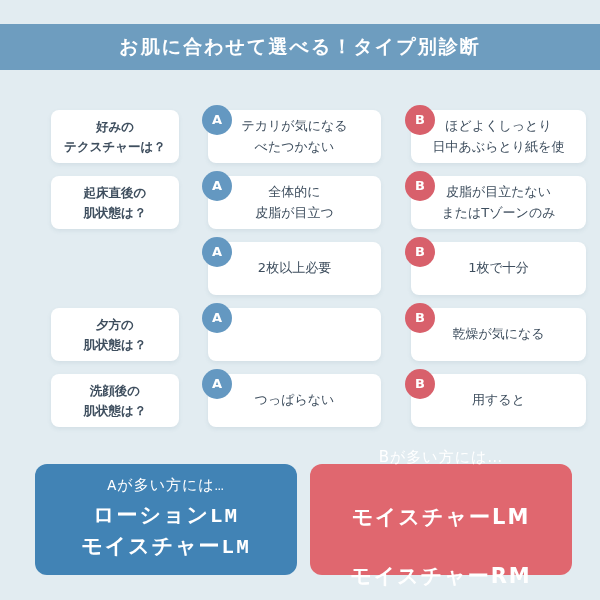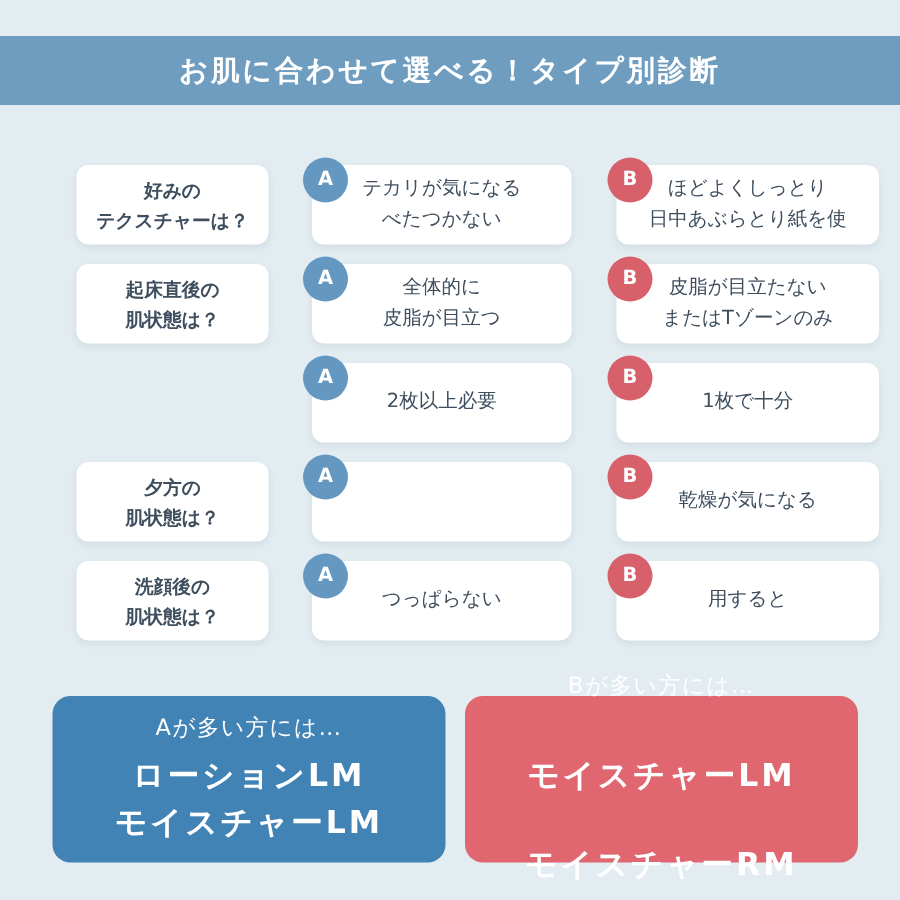--- a/index.html
+++ b/index.html
@@ -29,21 +29,21 @@
   .line{display:block;white-space:nowrap;}
   .badge{position:absolute;left:-6px;top:-5px;width:30px;height:30px;border-radius:50%;
     display:flex;align-items:center;justify-content:center;
     color:var(--badge-text);font-size:13px;font-weight:bold;}
   .badge-a{background:var(--badge-a-bg);}
   .badge-b{background:var(--badge-b-bg);}
 
   .results{position:absolute;top:464px;left:35px;width:537px;height:111px;display:flex;gap:13px;}
   .result-box{flex:1;border-radius:12px;display:flex;flex-direction:column;
     justify-content:center;align-items:center;color:var(--result-text);text-align:center;}
-  .result-a{background:var(--result-a-bg);}
+  .result-a{background:var(--result-a-bg);font-family:Liberation Mono, monospace;}
   .result-b{background:var(--result-b-bg);gap:28px;}
   .result-heading{font-size:15px;margin-bottom:7px;letter-spacing:1px;}
   .result-product{font-size:21px;font-weight:bold;letter-spacing:2px;line-height:1.45;}
 </style>
 </head>
 <body>
 
 <div class="page">
 
   <div class="header">お肌に合わせて選べる！タイプ別診断</div>

